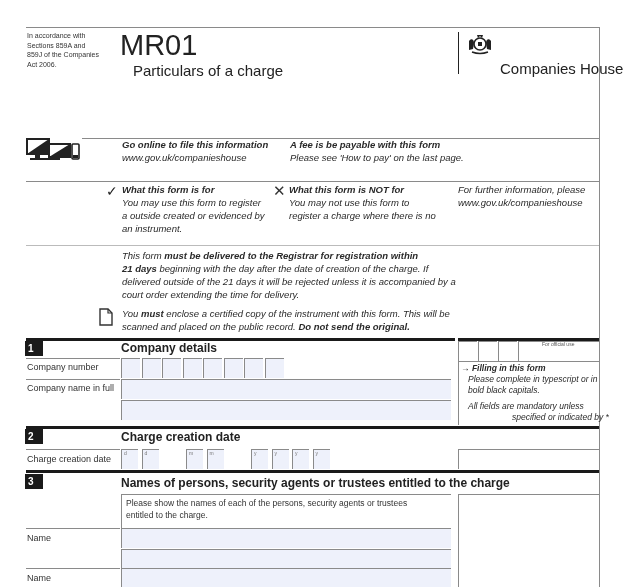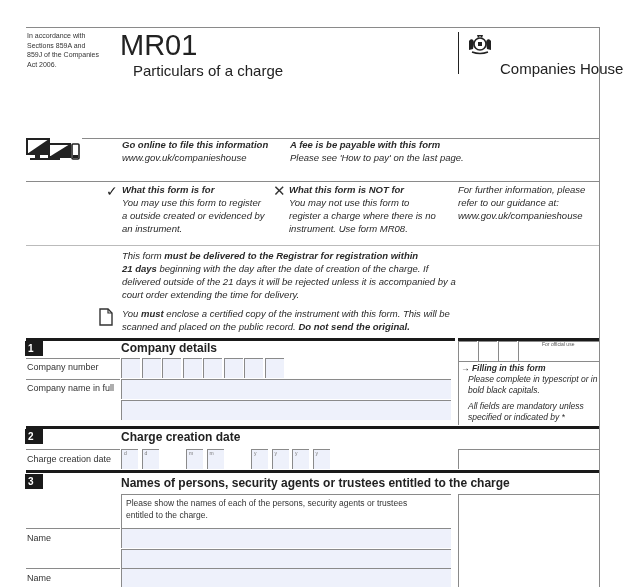--- a/index.html
+++ b/index.html
@@ -82,25 +82,23 @@
   <div class="bold">What this form is for</div>
   <div>You may use this form to register</div>
   <div>a outside created or evidenced by</div>
   <div>an instrument.</div>
 </div>
 <div class="abs" style="left:273px; top:184px; font-size:15px; color:#333; line-height:14px;">✕</div>
 <div class="abs small" style="left:289px; top:183px;">
   <div class="bold">What this form is NOT for</div>
   <div>You may not use this form to</div>
   <div>register a charge where there is no</div>
-  <div>instrument. Use form MR08.</div>
 </div>
 <div class="abs small" style="left:458px; top:183px;">
   <div>For further information, please</div>
-  <div>refer to our guidance at:</div>
   <div>www.gov.uk/companieshouse</div>
 </div>
 
 <div class="rule" style="left:26px; top:245px; width:573px; background:#bbb;"></div>
 
 <div class="abs small" style="left:122px; top:249px; width:340px;">
   <div><span>This form </span><span class="bold">must be delivered to the Registrar for registration within</span></div>
   <div><span class="bold">21 days</span><span> beginning with the day after the date of creation of the charge. If</span></div>
   <div>delivered outside of the 21 days it will be rejected unless it is accompanied by a</div>
   <div>court order extending the time for delivery.</div>
@@ -146,21 +144,21 @@
   <div class="off-cell" style="left:60px; top:0; width:81px;"></div>
   <div class="abs" style="left:84px; top:0px; font-size:5px; color:#555;">For official use</div>
 </div>
 <div class="rule" style="left:458px; top:361px; width:141px;"></div>
 <div class="vrule" style="left:458px; top:361px; height:64px;"></div>
 <div class="abs small" style="left:461px; top:363px; font-size:8.5px; line-height:11px;">
   <div><span style="font-weight:bold;">→ </span><span class="bold">Filling in this form</span></div>
   <div style="padding-left:7px;">Please complete in typescript or in</div>
   <div style="padding-left:7px;">bold black capitals.</div>
   <div style="padding-left:7px; margin-top:5px;">All fields are mandatory unless</div>
-  <div style="padding-left:7px;">specified or indicated by *</div>
+  <div style="padding-left:7px;margin-left:44px;">specified or indicated by *</div>
 </div>
 
 <div class="rule-thick" style="left:26px; top:426px; width:573px;"></div>
 <div class="sec-num" style="top:429px;">2</div>
 <div class="sec-title" style="top:430px;">Charge creation date</div>
 <div class="rule" style="left:26px; top:449px; width:94px;"></div>
 <div class="field-label" style="top:454px;">Charge creation date</div>
 <div id="date-cells" class="abs" style="left:121px; top:449px; width:215px; height:21px;">
     <div class="cell" style="left: 0px; top: 0px; width: 17px;">
       <span class="hint">d</span>

